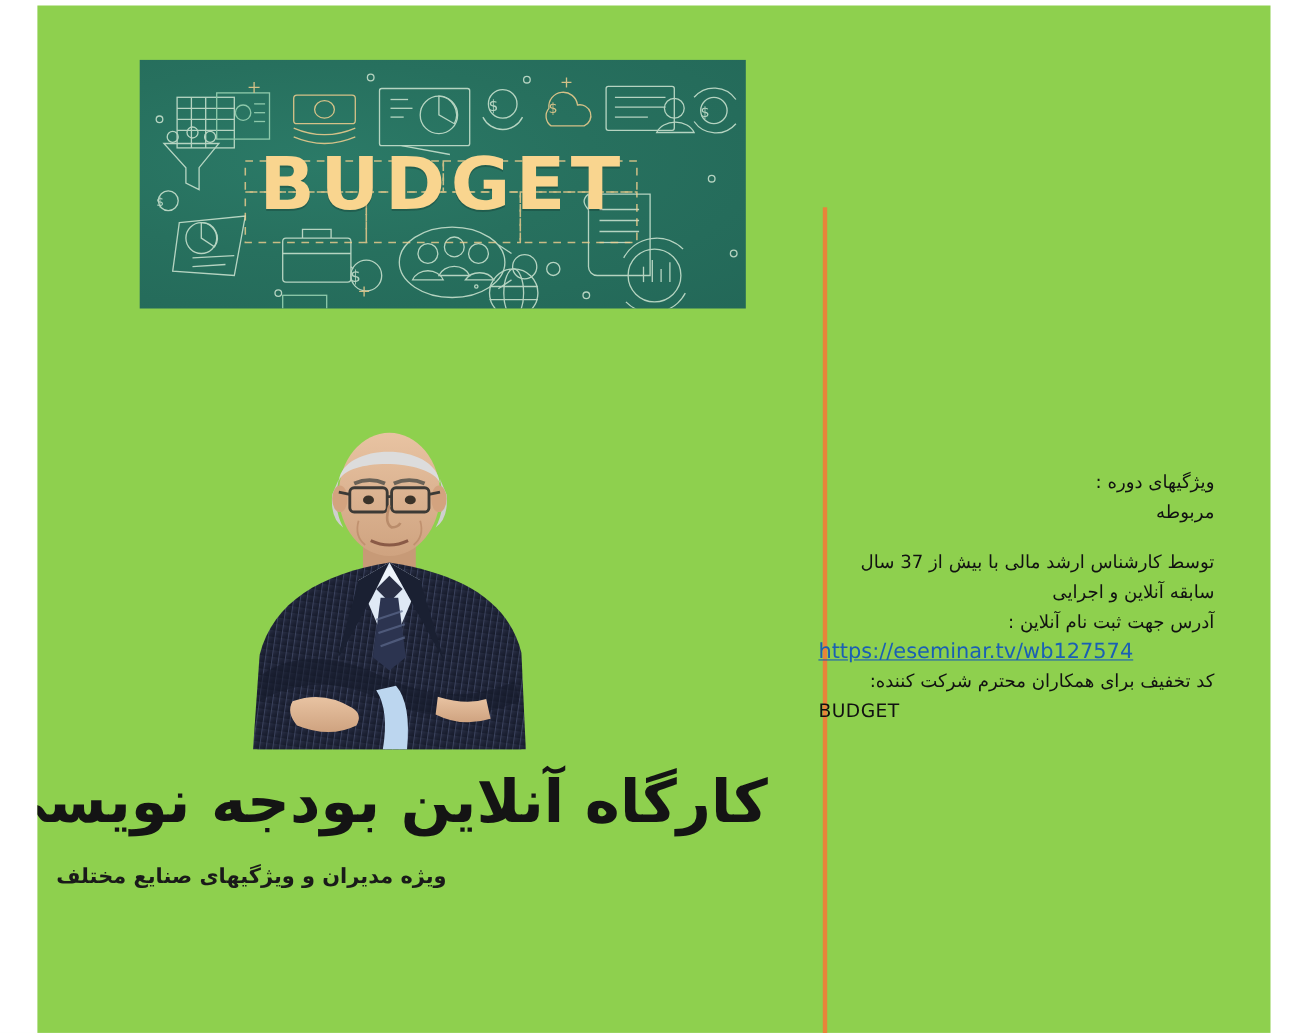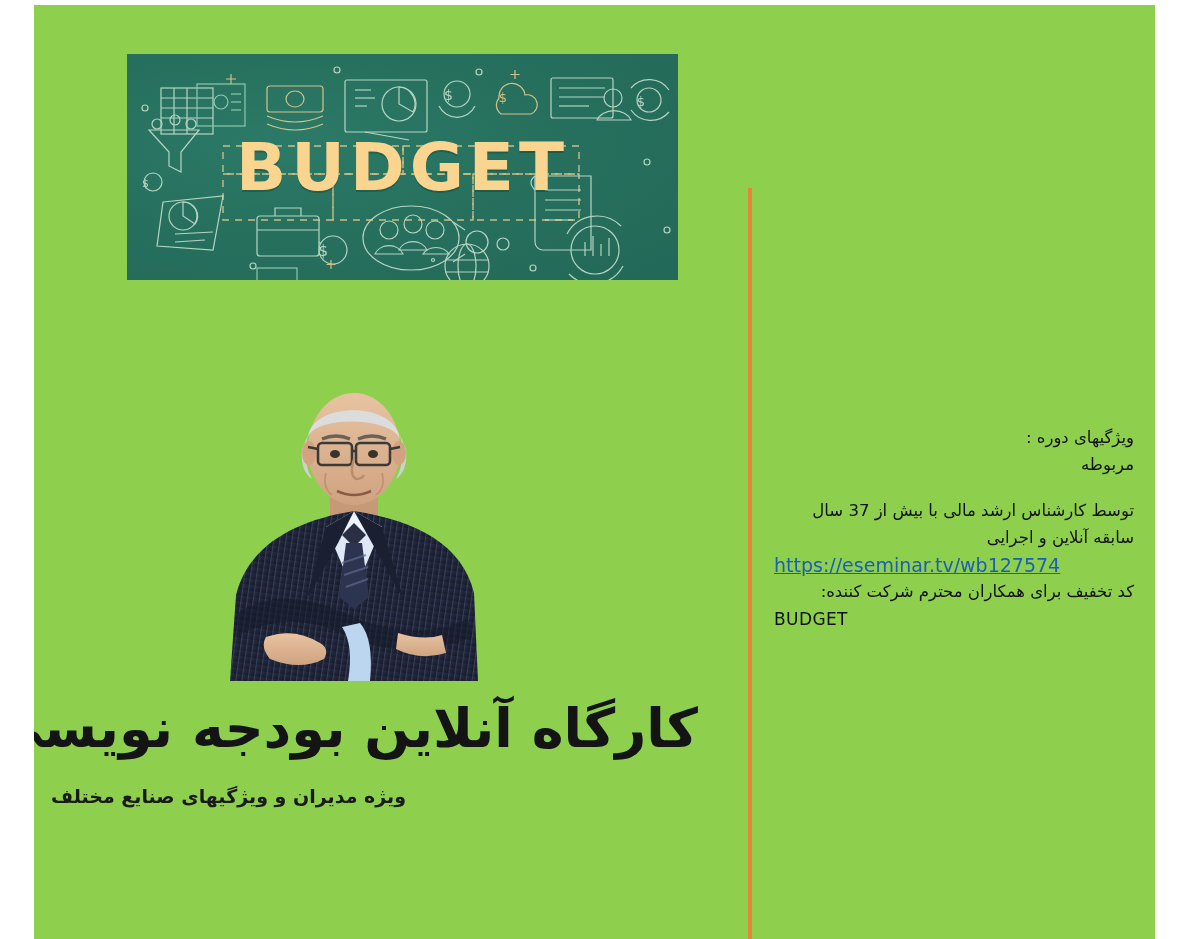--- a/index.html
+++ b/index.html
@@ -80,21 +80,21 @@
     margin-top:22px;
     font-size:19px;
     font-weight:bold;
     color:#1a1a1a;
     padding-right:310px;
   }
 
   
   #rightcol{
     position:absolute;
-    left:740px; top:420px;
+    left:710px; top:420px;
     width:360px;
     direction:rtl;
     text-align:right;
     color:#111111;
     font-size:16.5px;
     line-height:1.62;
   }
   #rightcol .para{margin:0 0 0 0;}
   #rightcol .gap{height:20px;}
   #rightcol .indent{padding-left:4px;}
@@ -331,19 +331,20 @@
   <div id="rightcol">
 
     <div class="para">ویژگیهای دوره :</div>
     <div class="para indent">مربوطه</div>
 
     <div class="gap"></div>
 
     <div class="para">توسط کارشناس ارشد مالی با بیش از 37 سال</div>
     <div class="para">سابقه آنلاین و اجرایی</div>
 
+    <div class="para">آدرس جهت ثبت نام آنلاین :</div>
     <a class="link" href="#">https://eseminar.tv/wb127574</a>
 
     <div class="para">کد تخفیف برای همکاران  محترم شرکت کننده:</div>
     <div class="code">BUDGET</div>
   </div>
 
 </div>
 
 </body></html>

